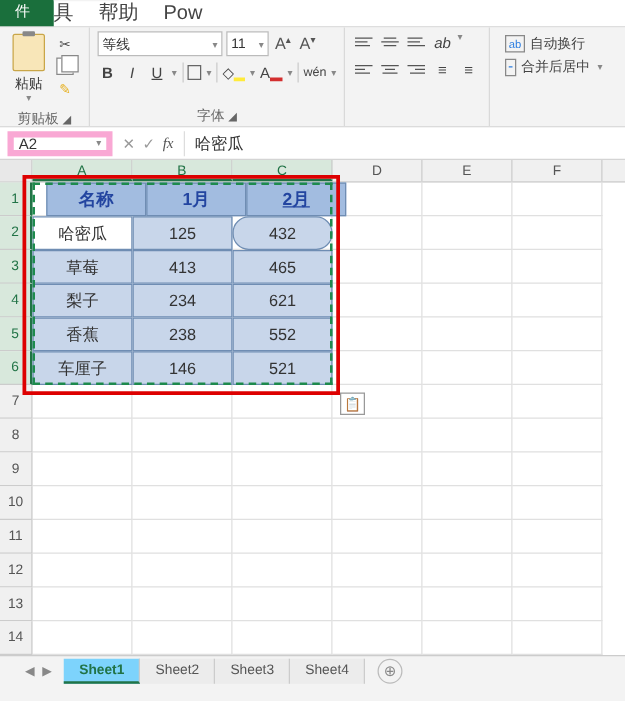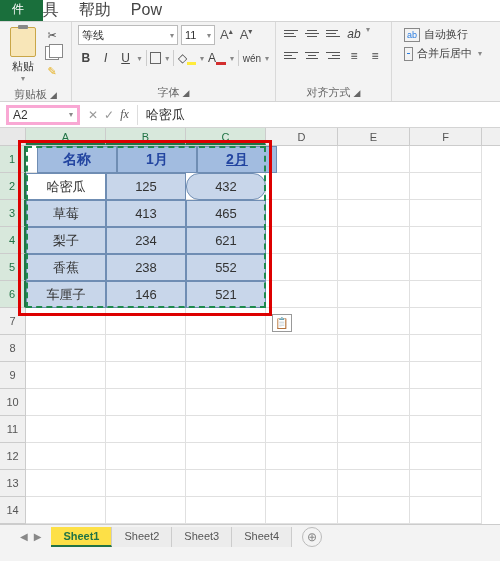--- a/index.html
+++ b/index.html
@@ -36,21 +36,21 @@
 .color-sw { width: 12px; height: 3px; display: inline-block; margin-top: 10px; }
 .align-row { display: flex; gap: 3px; margin-bottom: 4px; }
 .albtn { width: 18px; height: 16px; display: inline-flex; flex-direction: column; justify-content: center; gap: 2px; cursor: pointer; padding: 0 2px; }
 .albtn .ln { height: 1px; background: #555; }
 .wrap-merge { display: flex; flex-direction: column; gap: 4px; padding: 2px 4px 0 6px; }
 .wrap-btn { display: flex; align-items: center; gap: 4px; font-size: 11px; color: #444; cursor: pointer; white-space: nowrap; }
 .wrap-icon { width: 16px; height: 14px; border: 1px solid #888; display: inline-flex; align-items: center; justify-content: center; font-size: 9px; color: #2a7de1; }
 .merge-icon { width: 16px; height: 14px; border: 1px solid #888; position: relative; }
 .merge-icon::after { content: ""; position: absolute; left: 2px; right: 2px; top: 5px; height: 1px; background: #2a7de1; }
 .namebox-bar { height: 26px; display: flex; align-items: center; border-bottom: 1px solid #d4d4d4; background: #fff; }
-.namebox { width: 74px; height: 20px; margin-left: 6px; border: 3px solid #f9a8d4; padding: 0 4px; font-size: 12px; display: flex; align-items: center; justify-content: space-between; gap: 26px; }
+.namebox { width: 84px; height: 20px; margin-left: 6px; border: 5px solid #f9a8d4; padding: 0 4px; font-size: 12px; display: flex; align-items: center; justify-content: space-between; gap: 26px; }
 .fx-btns { display: flex; gap: 6px; margin: 0 8px; color: #999; font-size: 12px; align-items: center; }
 .fx-label { font-style: italic; font-family: "Times New Roman", serif; color: #555; }
 .formula-bar { flex: 1; height: 20px; border-left: 1px solid #ddd; padding: 0 8px; display: flex; align-items: center; font-size: 13px; }
 .grid-area { position: relative; height: 396px; overflow: hidden; background: #fff; }
 .col-headers { display: flex; height: 18px; background: #f0f0f0; border-bottom: 1px solid #ccc; }
 .corner { width: 26px; border-right: 1px solid #ccc; background: #e8e8e8; }
 .col-h { border-right: 1px solid #ccc; text-align: center; font-size: 11px; color: #555; line-height: 18px; }
 .col-h.sel { background: #d8e8dc; color: #217346; border-bottom: 2px solid #217346; }
 .rows { position: relative; }
 .row { display: flex; height: 27px; }
@@ -63,21 +63,21 @@
 .tbl-cell { position: absolute; border: 1px solid #6f8db3; display: flex; align-items: center; justify-content: center; font-size: 13px; }
 .tbl-head { background: #a2bce0; color: #2345a0; font-weight: bold; font-size: 14px; margin-left: 11px; }
 .tbl-body { background: #c8d6ea; color: #333; }
 .tbl-active { background: #fff !important; }
 .selection-dash { position: absolute; border: 2px dashed #1e8a4d; pointer-events: none; }
 .red-box { position: absolute; border: 3px solid #d00; pointer-events: none; }
 .paste-options-icon { position: absolute; width: 20px; height: 18px; border: 1px solid #999; background: #fff; display: flex; align-items: center; justify-content: center; font-size: 11px; color: #666; cursor: pointer; }
 .sheet-tabs { height: 24px; border-top: 1px solid #ccc; background: #f3f3f3; display: flex; align-items: center; padding-left: 20px; gap: 0; }
 .nav-arrows { display: flex; gap: 6px; color: #888; font-size: 10px; margin-right: 10px; }
 .sheet-tab { padding: 3px 12px; font-size: 11px; border-right: 1px solid #ccc; background: #ececec; color: #555; cursor: pointer; }
-.sheet-tab.active { background: #fde047; border-bottom: 2px solid #217346; color: #217346; font-weight: bold; }
+.sheet-tab.active { background: #7dd3fc; border-bottom: 2px solid #217346; color: #217346; font-weight: bold; }
 .add-sheet { width: 20px; height: 20px; border: 1px solid #bbb; border-radius: 50%; margin-left: 10px; display: flex; align-items: center; justify-content: center; color: #888; cursor: pointer; }
 .statusbar { height: 13px; background: #f3f3f3; }
 .dd-arrow { font-size: 8px; color: #888; }
 </style>
 </head>
 <body>
 
 <div class="titlebar">
   <div class="file-tab">文件</div>
   <div id="menu-tabs"><span class="menu-tab active">开始</span><span class="menu-tab">插入</span><span class="menu-tab">页面布局</span><span class="menu-tab">公式</span><span class="menu-tab">数据</span><span class="menu-tab">审阅</span><span class="menu-tab">视图</span><span class="menu-tab">开发工具</span><span class="menu-tab">帮助</span><span class="menu-tab">Pow</span></div>
@@ -171,21 +171,20 @@
           </span>
         <span class="albtn">
             <span class="ln" style="width:14px;margin-left:auto"></span>
             <span class="ln" style="width:8px;margin-left:auto"></span>
             <span class="ln" style="width:12px;margin-left:auto"></span>
           </span>
         <span class="fbtn">≡</span>
         <span class="fbtn">≡</span>
       </div>
     </div>
-    <div class="group-label"><span>对齐方式</span><span class="arrow">◢</span></div>
   </div>
 
   <div class="group" style="width:100px;border-right:none">
     <div class="wrap-merge">
       <div class="wrap-btn">
           <span class="wrap-icon">ab</span>
           <span>自动换行</span>
         </div>
       <div class="wrap-btn">
           <span class="merge-icon"></span>

